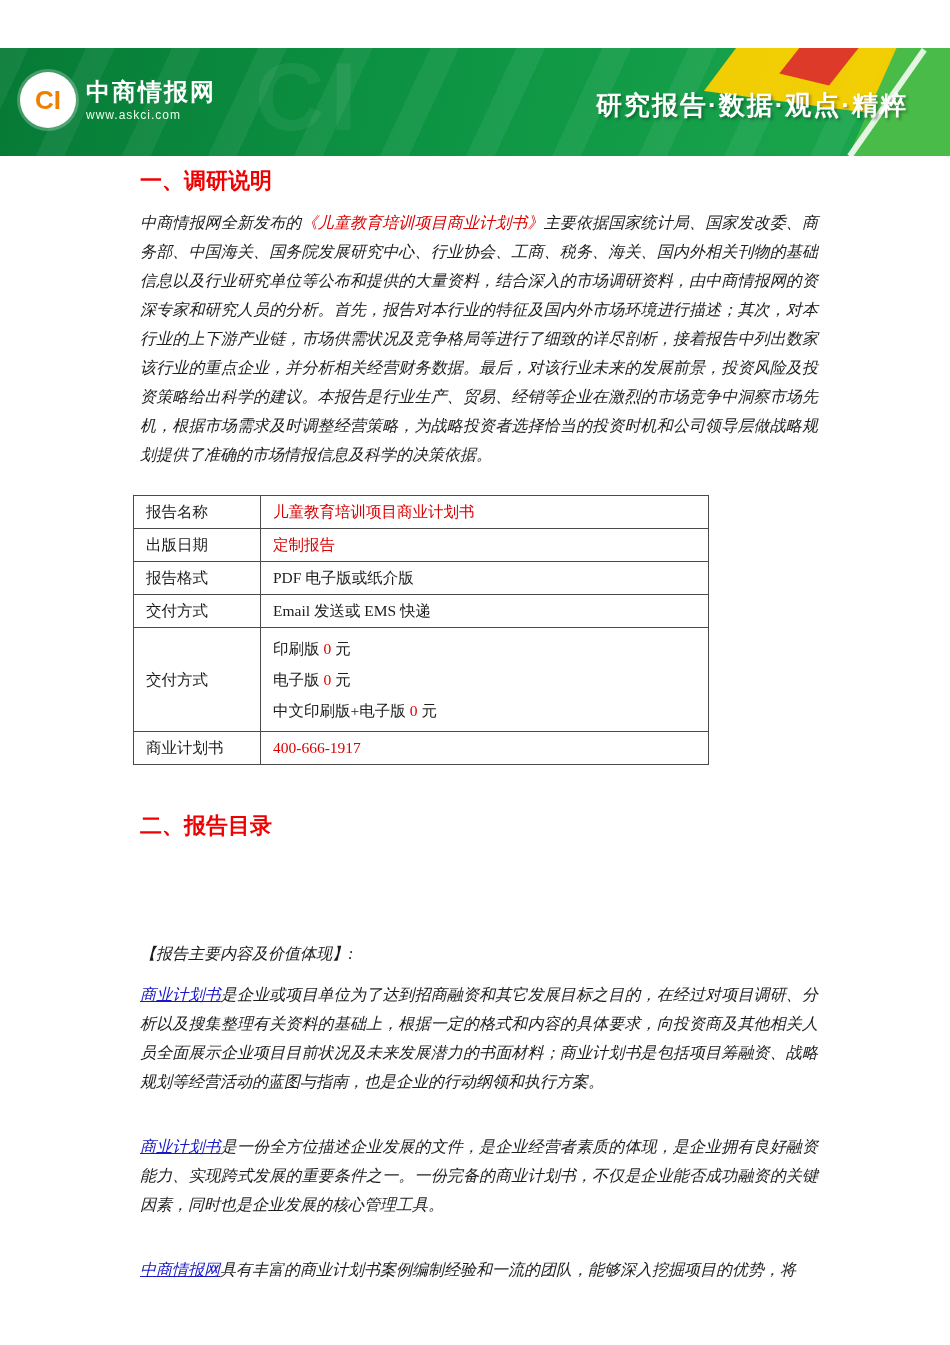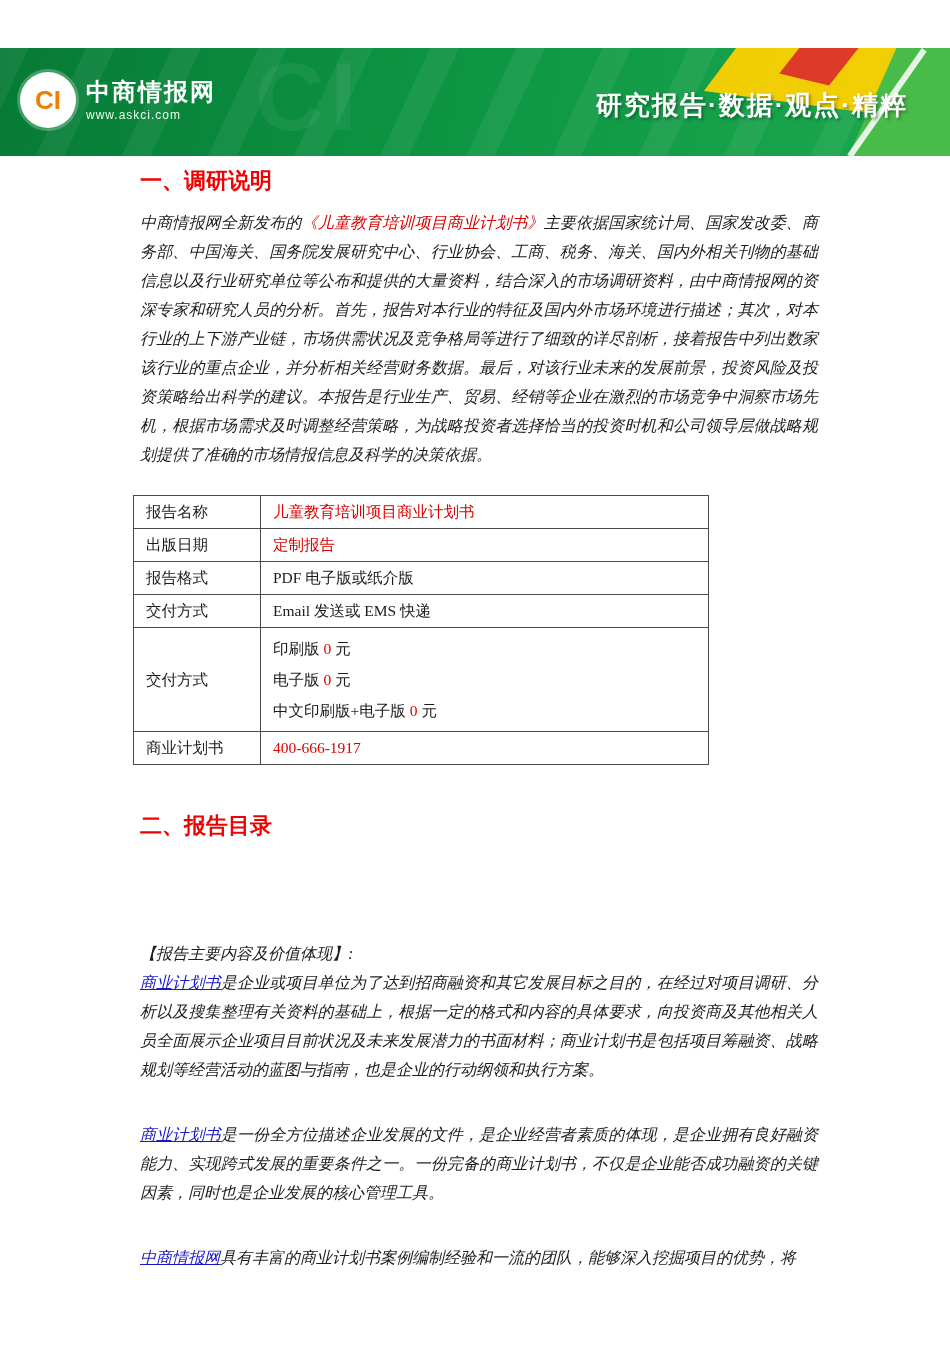--- a/index.html
+++ b/index.html
@@ -70,21 +70,21 @@
     border:1px solid #4a4a4a;padding:5px 12px;line-height:22px;vertical-align:middle;
   }
   .report-table td.lbl{width:102px;color:#1c1c1c;}
   .price-cell .price-line{line-height:31px;}
   .price-line .red{margin:0 4px;}
   .sec2{margin-top:46px;}
   .subtitle{margin-top:98px;}
   .doclink{
     color:#1818c8;text-decoration:underline;cursor:pointer;
   }
-  .toc-para{margin-top:0;}
+  .toc-para{margin-top:12px;}
   .toc-para + .toc-para{margin-top:36px;}
 </style>
 </head>
 <body>
 
 <div class="page">
 
   <div class="banner">
     <div class="banner-stripes"></div>
     <div class="watermark">CI</div>

